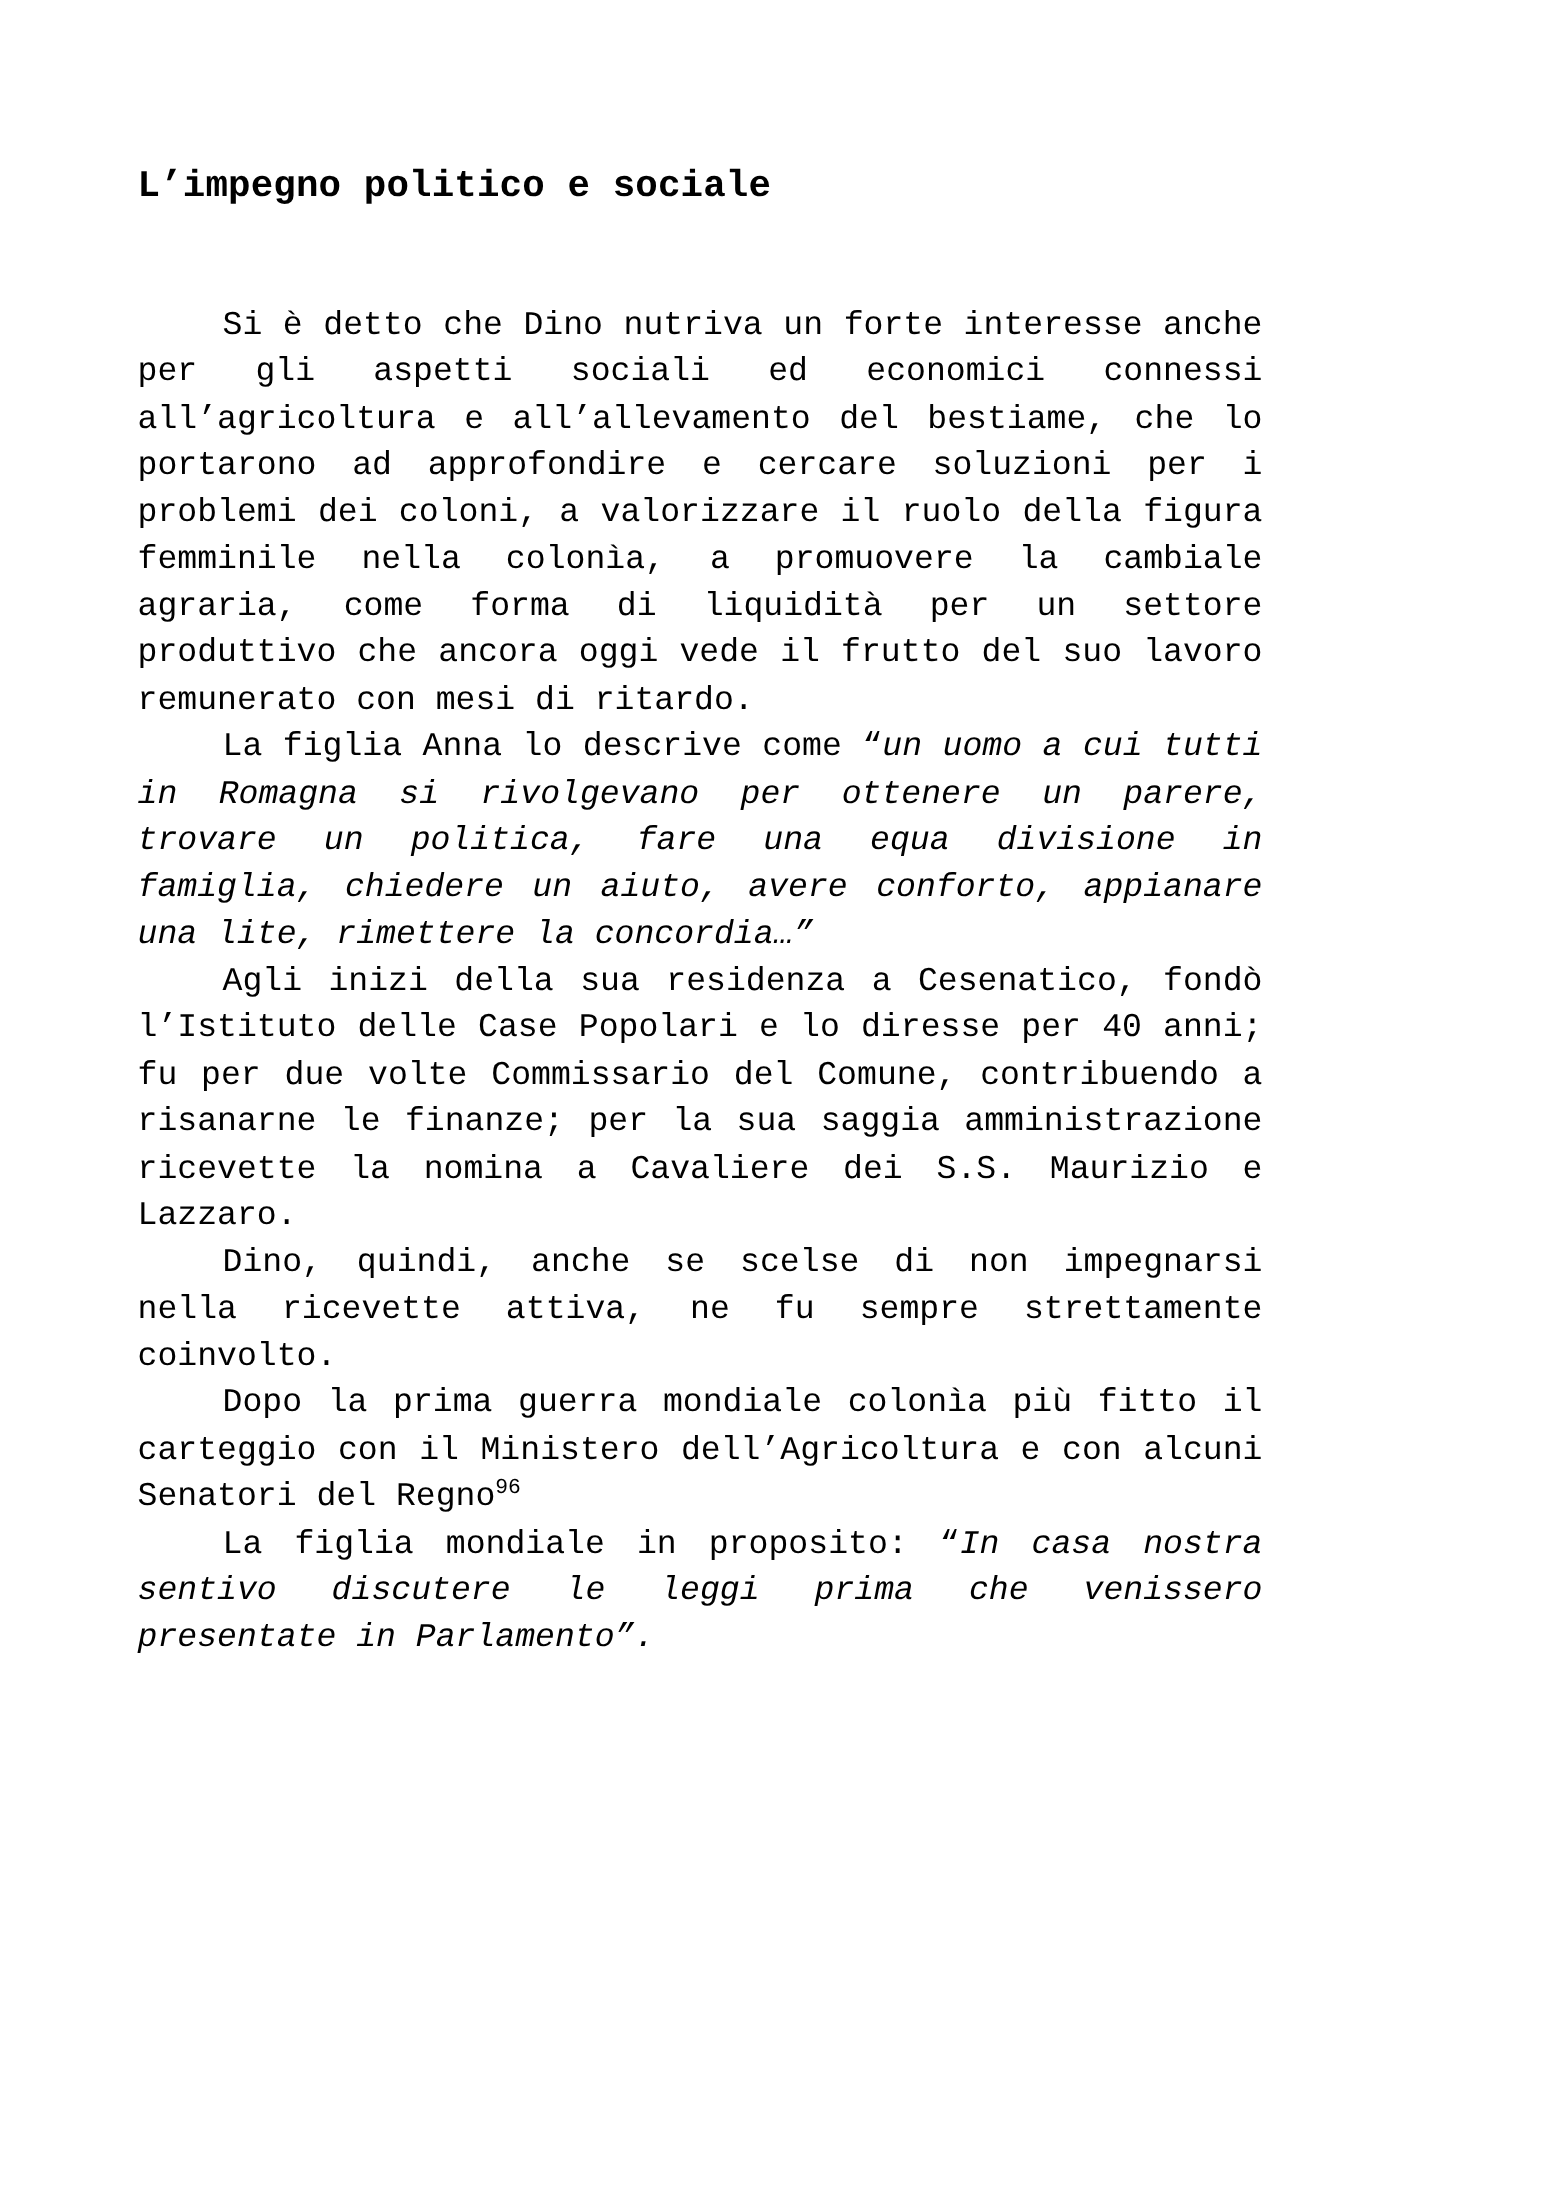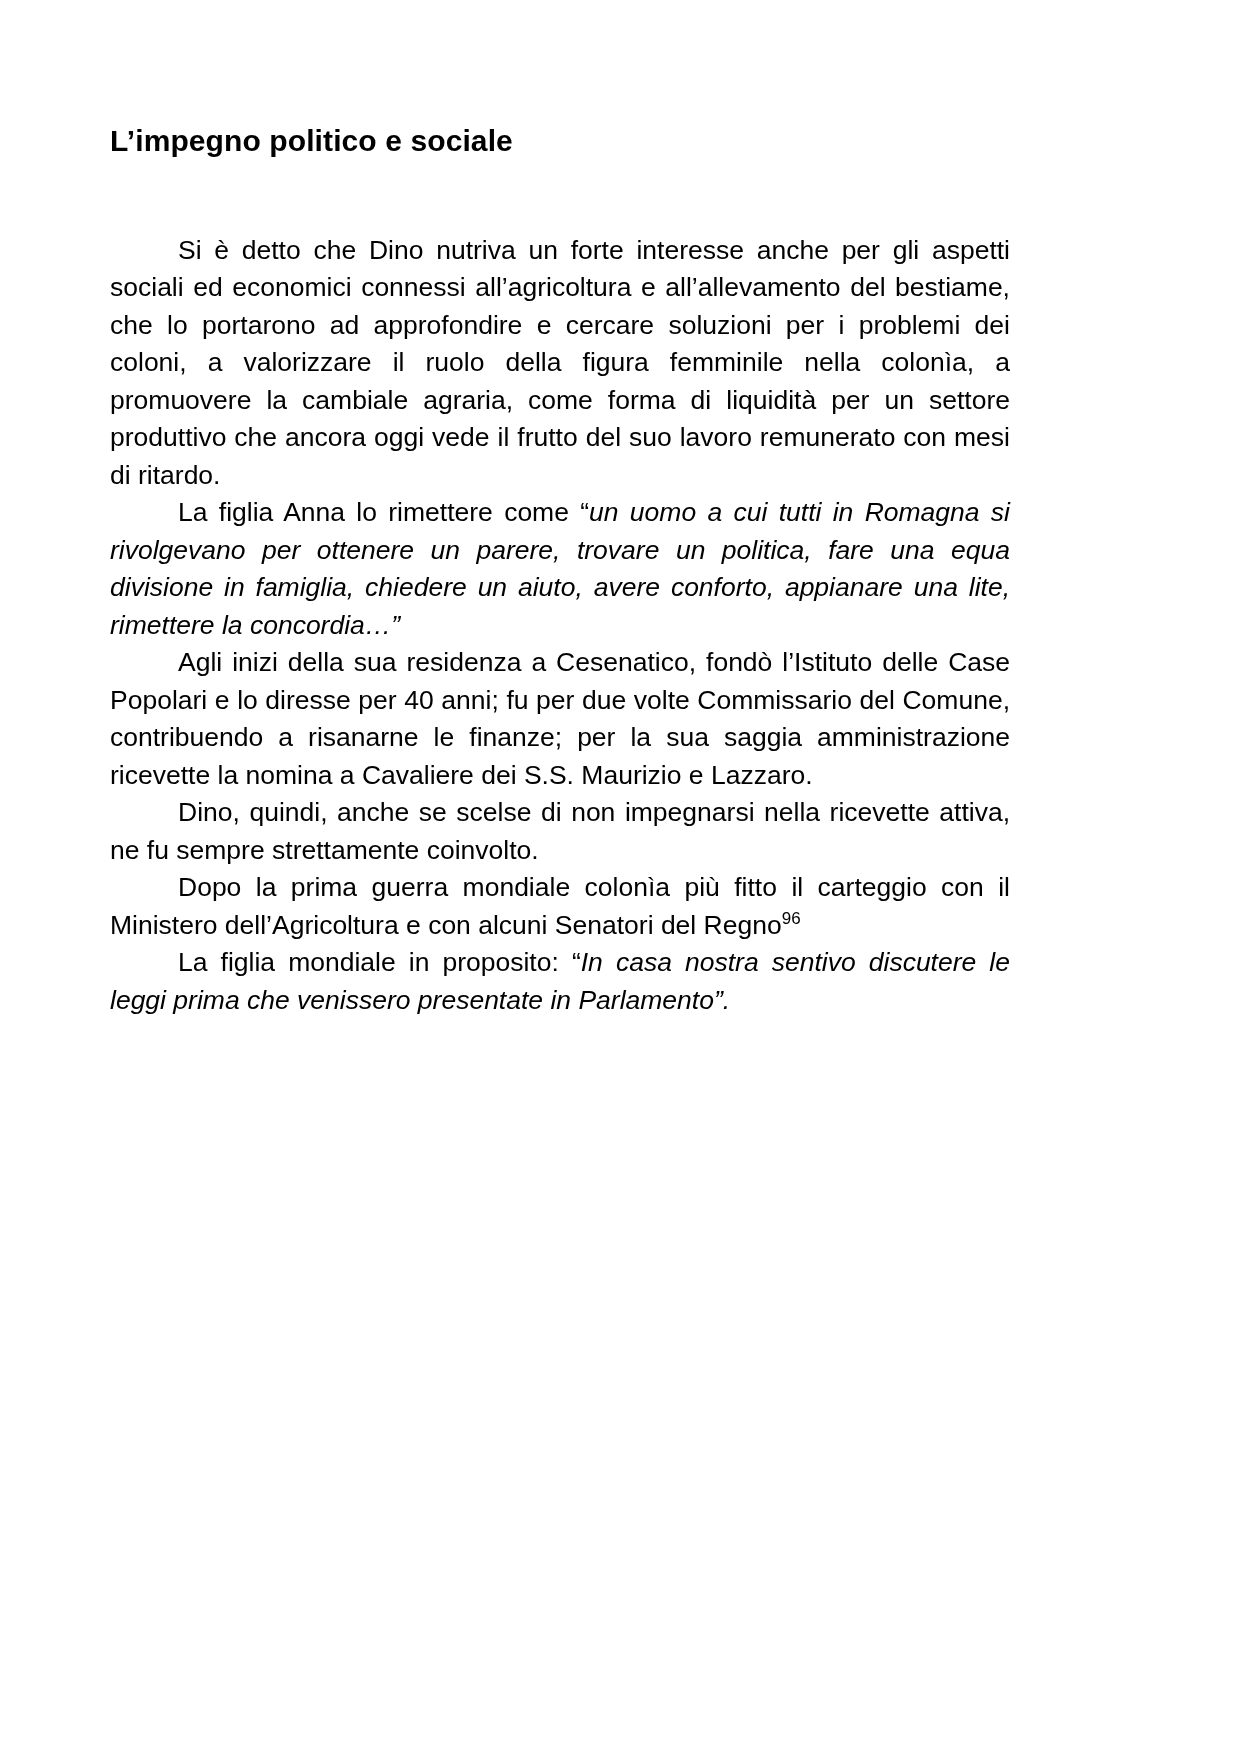--- a/index.html
+++ b/index.html
@@ -5,23 +5,23 @@
   html, body {
     margin: 0;
     padding: 0;
     background: #ffffff;
   }
   .page {
     position: relative;
     width: 1240px;
     height: 1331px;
     background: #ffffff;
-    margin: 4px auto;
+    margin: 14px auto;
     box-sizing: border-box;
-    font-family: Liberation Sans, sans-serif;
+    font-family: Liberation Mono, monospace;
     color: #000000;
     overflow: hidden;
   }
   .content {
     position: absolute;
     left: 110px;
     top: 118px;
     width: 900px;
   }
   .doc-title {
@@ -94,21 +94,21 @@
 
     <h1 class="doc-title">L’impegno politico e sociale</h1>
 
     <div class="body-block">
 
       <p class="para">
         <span>Si è detto che Dino nutriva un forte interesse anche per gli aspetti sociali ed economici connessi all’agricoltura e all’allevamento del bestiame, che lo portarono ad approfondire e cercare soluzioni per i problemi dei coloni, a valorizzare il ruolo della figura femminile nella colonìa, a promuovere la cambiale agraria, come forma di liquidità per un settore produttivo che ancora oggi vede il frutto del suo lavoro remunerato con mesi di ritardo.</span>
       </p>
 
       <p class="para">
-        <span>La figlia Anna lo rimettere come “</span><span class="it">un uomo a cui tutti in Romagna si rivolgevano per ottenere un parere, trovare un politica, fare una equa divisione in famiglia, chiedere un aiuto, avere conforto, appianare una lite, rimettere la concordia…</span><span class="it">”</span>
+        <span>La figlia Anna lo descrive come “</span><span class="it">un uomo a cui tutti in Romagna si rivolgevano per ottenere un parere, trovare un politica, fare una equa divisione in famiglia, chiedere un aiuto, avere conforto, appianare una lite, rimettere la concordia…</span><span class="it">”</span>
       </p>
 
       <p class="para">
         <span>Agli inizi della sua residenza a Cesenatico, fondò l’Istituto delle Case Popolari e lo diresse per 40 anni; fu per due volte Commissario del Comune, contribuendo a risanarne le finanze; per la sua saggia amministrazione ricevette la nomina a Cavaliere dei S.S. Maurizio e Lazzaro.</span>
       </p>
 
       <p class="para">
         <span>Dino, quindi, anche se scelse di non impegnarsi nella ricevette attiva, ne fu sempre strettamente coinvolto.</span>
       </p>
 

